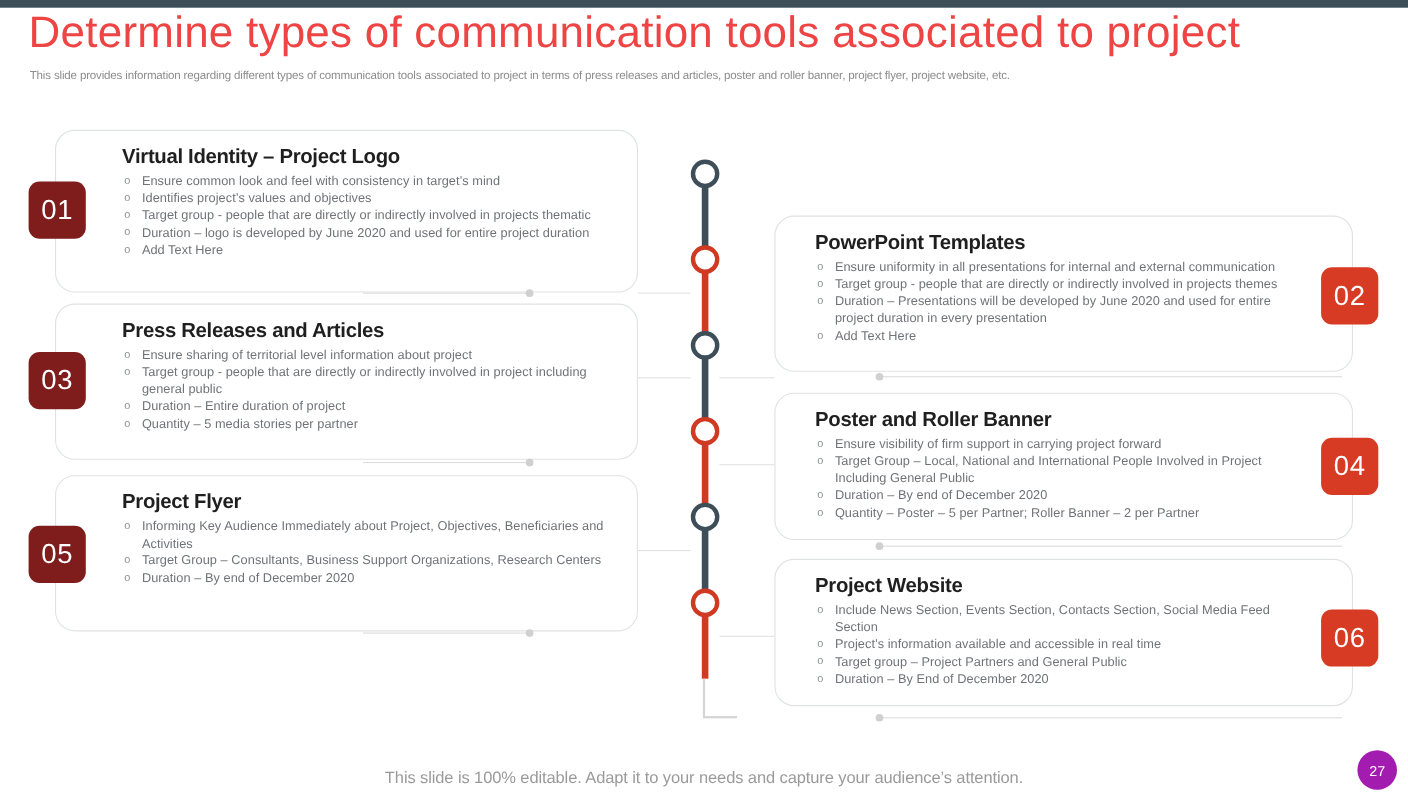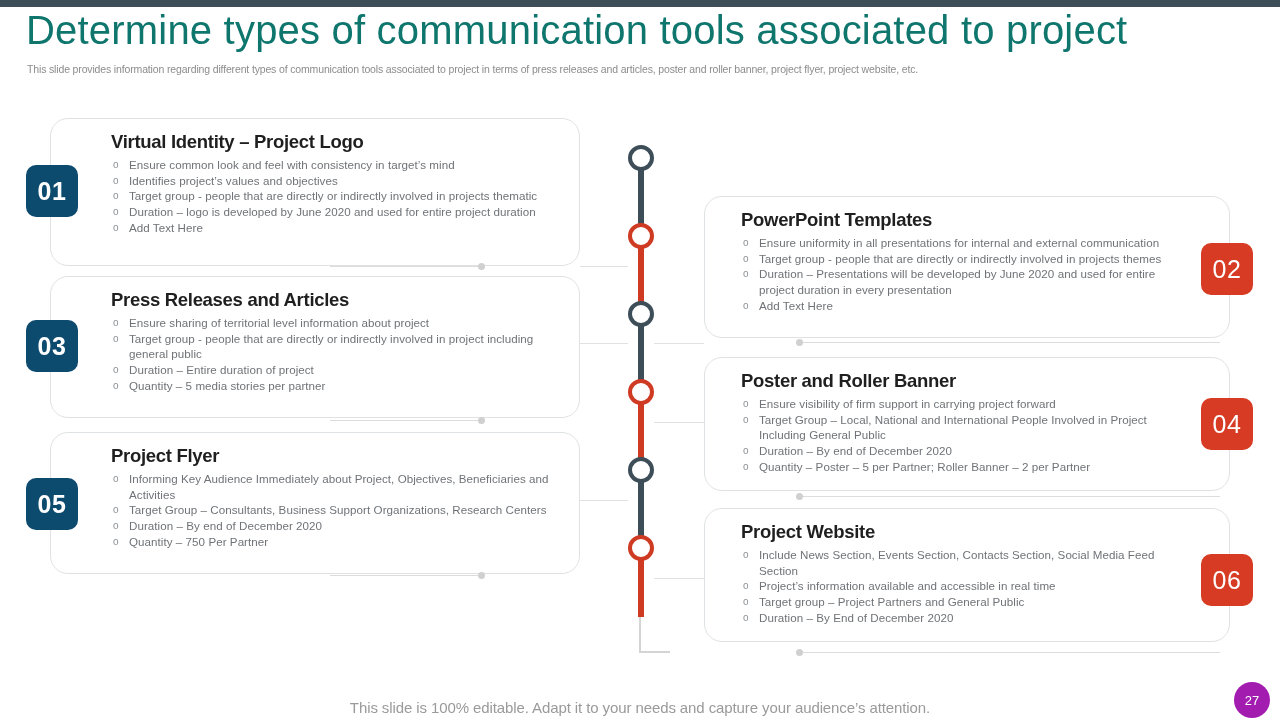--- a/index.html
+++ b/index.html
@@ -30,21 +30,21 @@
 
   
   .slide-title {
     position: absolute;
     top: 8px;
     left: 26px;
     width: 1180px;
     font-size: 40px;
     font-weight: 400;
     letter-spacing: 0.2px;
-    color: #0f766e;
+    color: #ef4444;
     white-space: nowrap;
   }
 
   .slide-subtitle {
     position: absolute;
     top: 63px;
     left: 27px;
     width: 1160px;
     font-size: 10.5px;
     font-weight: 400;
@@ -144,21 +144,21 @@
     height: 52px;
     border-radius: 10px;
     display: flex;
     align-items: center;
     justify-content: center;
     font-size: 25px;
     font-weight: 400;
     color: #FFFFFF;
     letter-spacing: 0.5px;
   }
-  .badge.dark { background: #0c4a6e; font-weight: bold; }
+  .badge.dark { background: #7f1d1d; }
   .badge.red  { background: #D73B24; }
 
   
   .conn-line {
     position: absolute;
     height: 1px;
     background: #DCDCDC;
   }
   .conn-dot {
     position: absolute;
@@ -291,21 +291,20 @@
   <div class="badge red" style="left:1201px; top:398px;">04</div>
   <div class="conn-line" style="left:800px; top:496px; width:420px;"></div>
   <div class="conn-dot" style="left:796px; top:493px;"></div>
 
   <div class="card left" style="left:50px; top:432px; width:530px; height:142px;">
     <div class="card-title">Project Flyer</div>
     <ul>
       <li>Informing  Key Audience Immediately  about Project, Objectives, Beneficiaries and Activities</li>
       <li>Target  Group – Consultants,  Business Support Organizations, Research Centers</li>
       <li>Duration  – By end of December  2020</li>
-      <li>Quantity – 750 Per Partner</li>
     </ul>
   </div>
   <div class="badge dark" style="left:26px; top:478px;">05</div>
   <div class="conn-line" style="left:330px; top:575px; width:150px;"></div>
   <div class="conn-dot" style="left:478px; top:572px;"></div>
 
   <div class="card right" style="left:704px; top:508px; width:526px; height:134px;">
     <div class="card-title">Project Website</div>
     <ul>
       <li>Include News Section, Events Section, Contacts Section, Social Media Feed Section</li>

